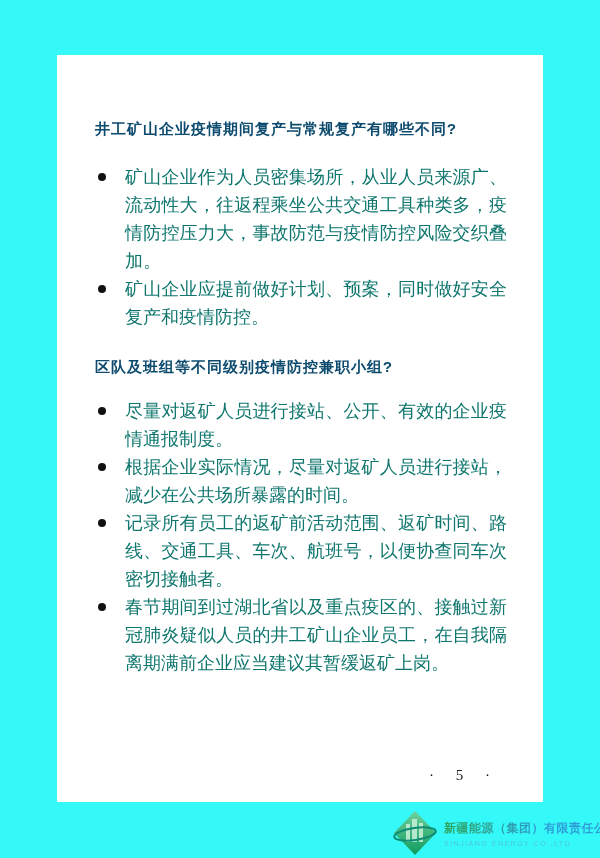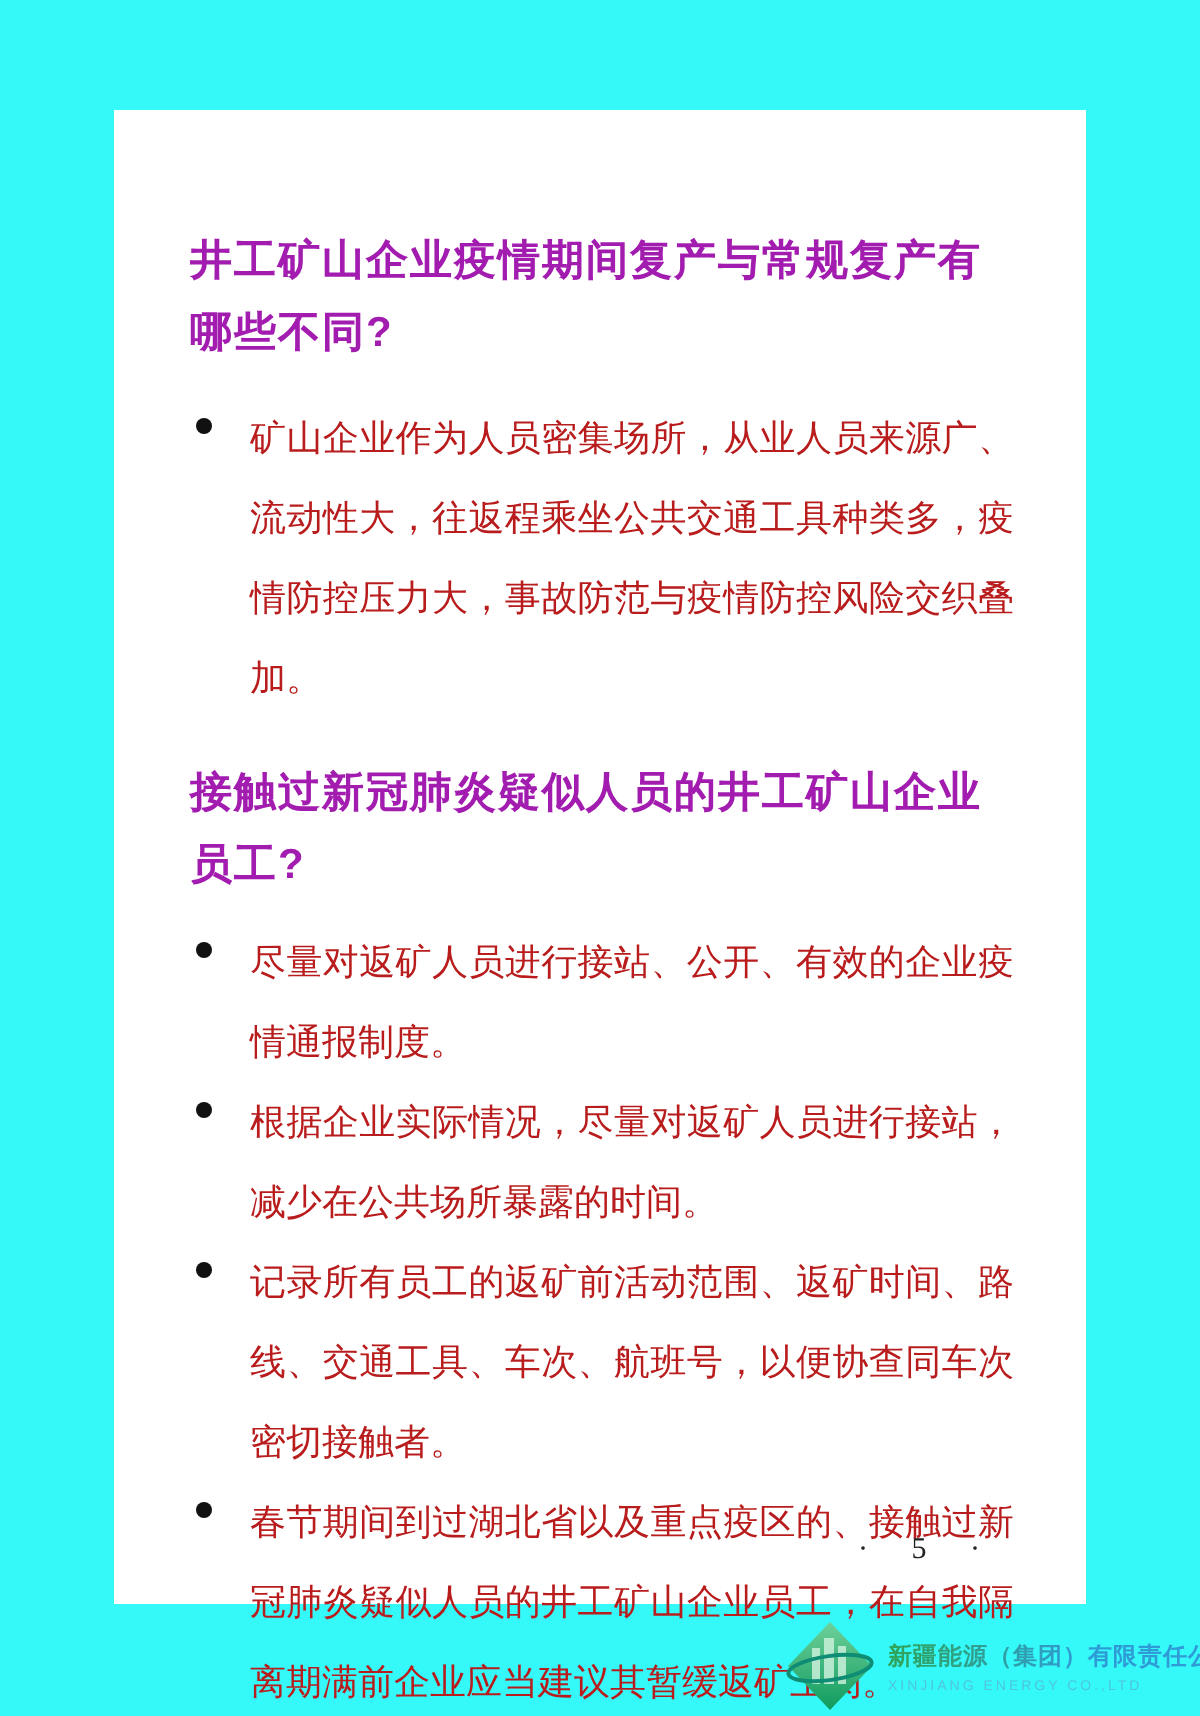--- a/index.html
+++ b/index.html
@@ -15,39 +15,39 @@
   }
   .card {
     position: absolute;
     left: 57px; top: 55px;
     width: 486px; height: 747px;
     background: #ffffff;
     box-sizing: border-box;
     padding: 58px 36px 0 38px;
   }
   .section-heading {
-    font-family: Liberation Sans, sans-serif;
+    font-family: Liberation Mono, monospace;
     font-weight: bold;
-    font-size: 21px;
+    font-size: 15px;
     line-height: 36px;
     letter-spacing: 1px;
-    color: #a21caf;
+    color: #0c4a6e;
     margin: 0 0 14px 0;
   }
   .section-heading.second { margin-top: 20px; margin-bottom: 10px; }
   ul.bullets {
     list-style: none;
     margin: 0; padding: 0;
   }
   ul.bullets li {
     position: relative;
     padding-left: 30px;
     font-size: 18px;
-    line-height: 40px;
-    color: #b91c1c;
+    line-height: 28px;
+    color: #0f766e;
     text-align: justify;
   }
   ul.bullets li .dot {
     position: absolute;
     left: 3px; top: 10px;
     width: 8px; height: 8px;
     border-radius: 50%;
     background: #111111;
   }
   .page-number {
@@ -92,23 +92,27 @@
 
   <div class="card">
 
     <h2 class="section-heading">井工矿山企业疫情期间复产与常规复产有哪些不同?</h2>
 
     <ul class="bullets">
       <li>
         <span class="dot"></span>
         <span>矿山企业作为人员密集场所，从业人员来源广、流动性大，往返程乘坐公共交通工具种类多，疫情防控压力大，事故防范与疫情防控风险交织叠加。</span>
       </li>
+      <li>
+        <span class="dot"></span>
+        <span>矿山企业应提前做好计划、预案，同时做好安全复产和疫情防控。</span>
+      </li>
     </ul>
 
-    <h2 class="section-heading second">接触过新冠肺炎疑似人员的井工矿山企业员工?</h2>
+    <h2 class="section-heading second">区队及班组等不同级别疫情防控兼职小组?</h2>
 
     <ul class="bullets">
       <li>
         <span class="dot"></span>
         <span>尽量对返矿人员进行接站、公开、有效的企业疫情通报制度。</span>
       </li>
       <li>
         <span class="dot"></span>
         <span>根据企业实际情况，尽量对返矿人员进行接站，减少在公共场所暴露的时间。</span>
       </li>

